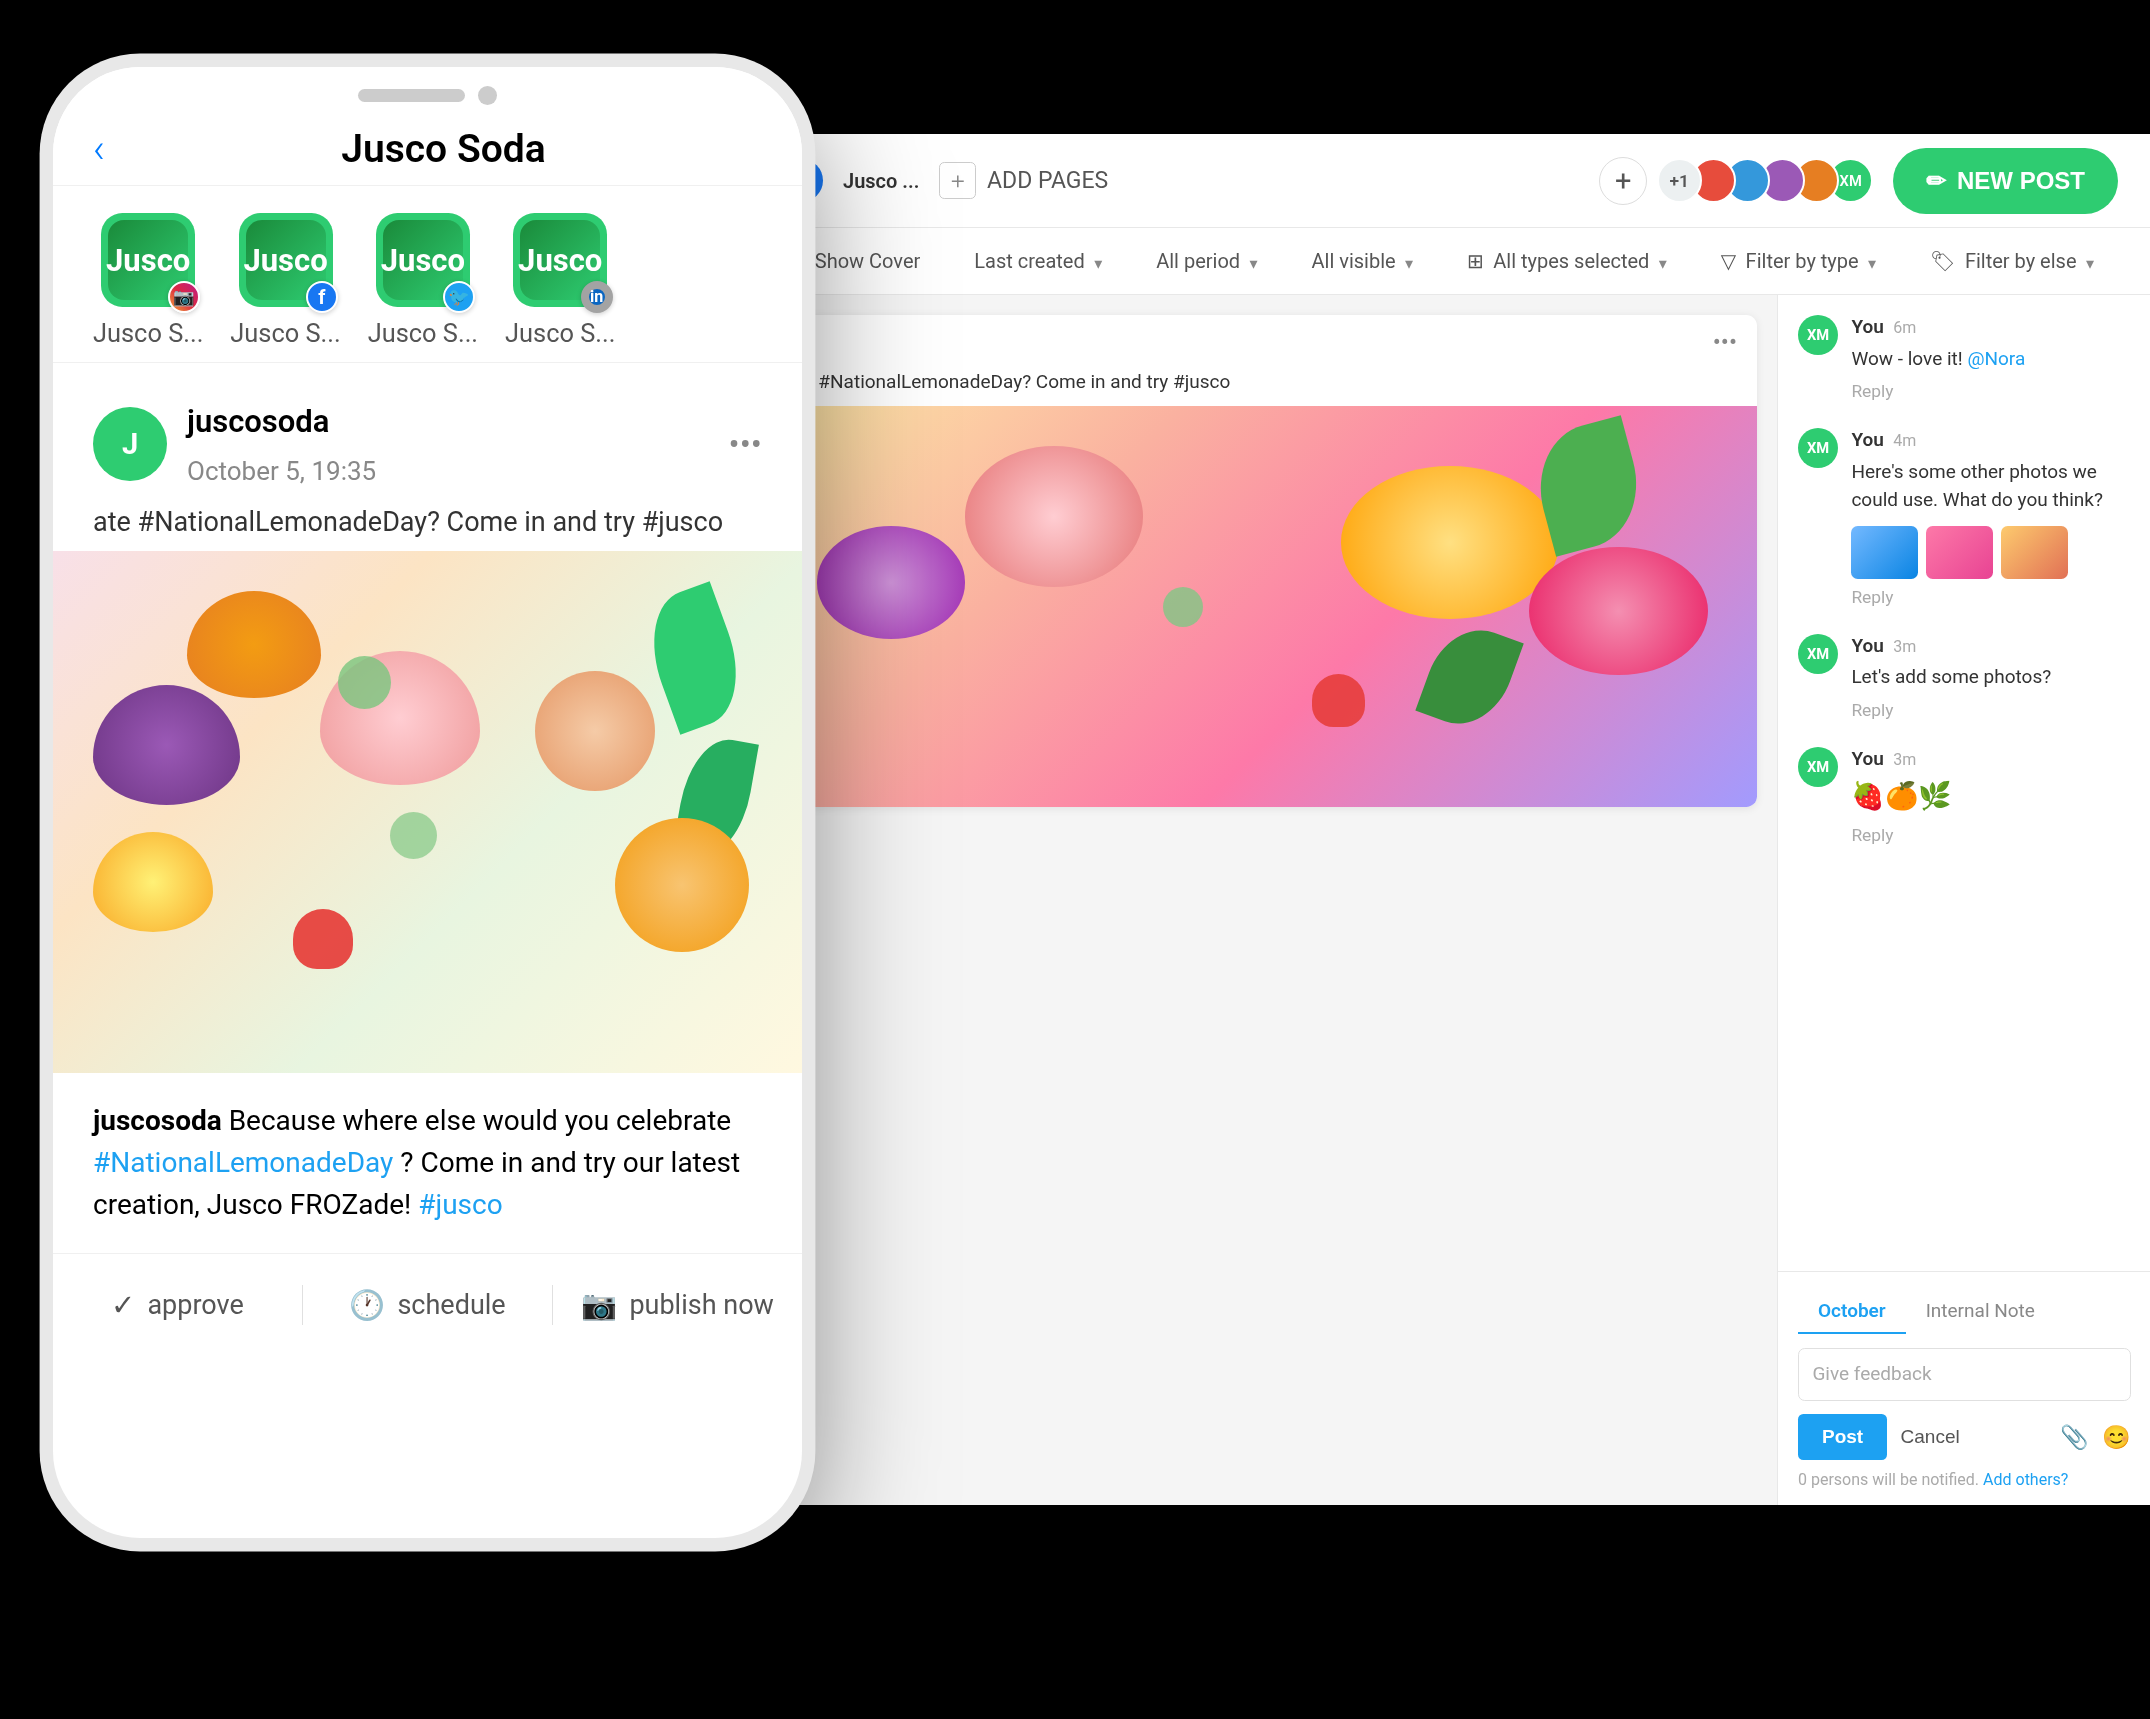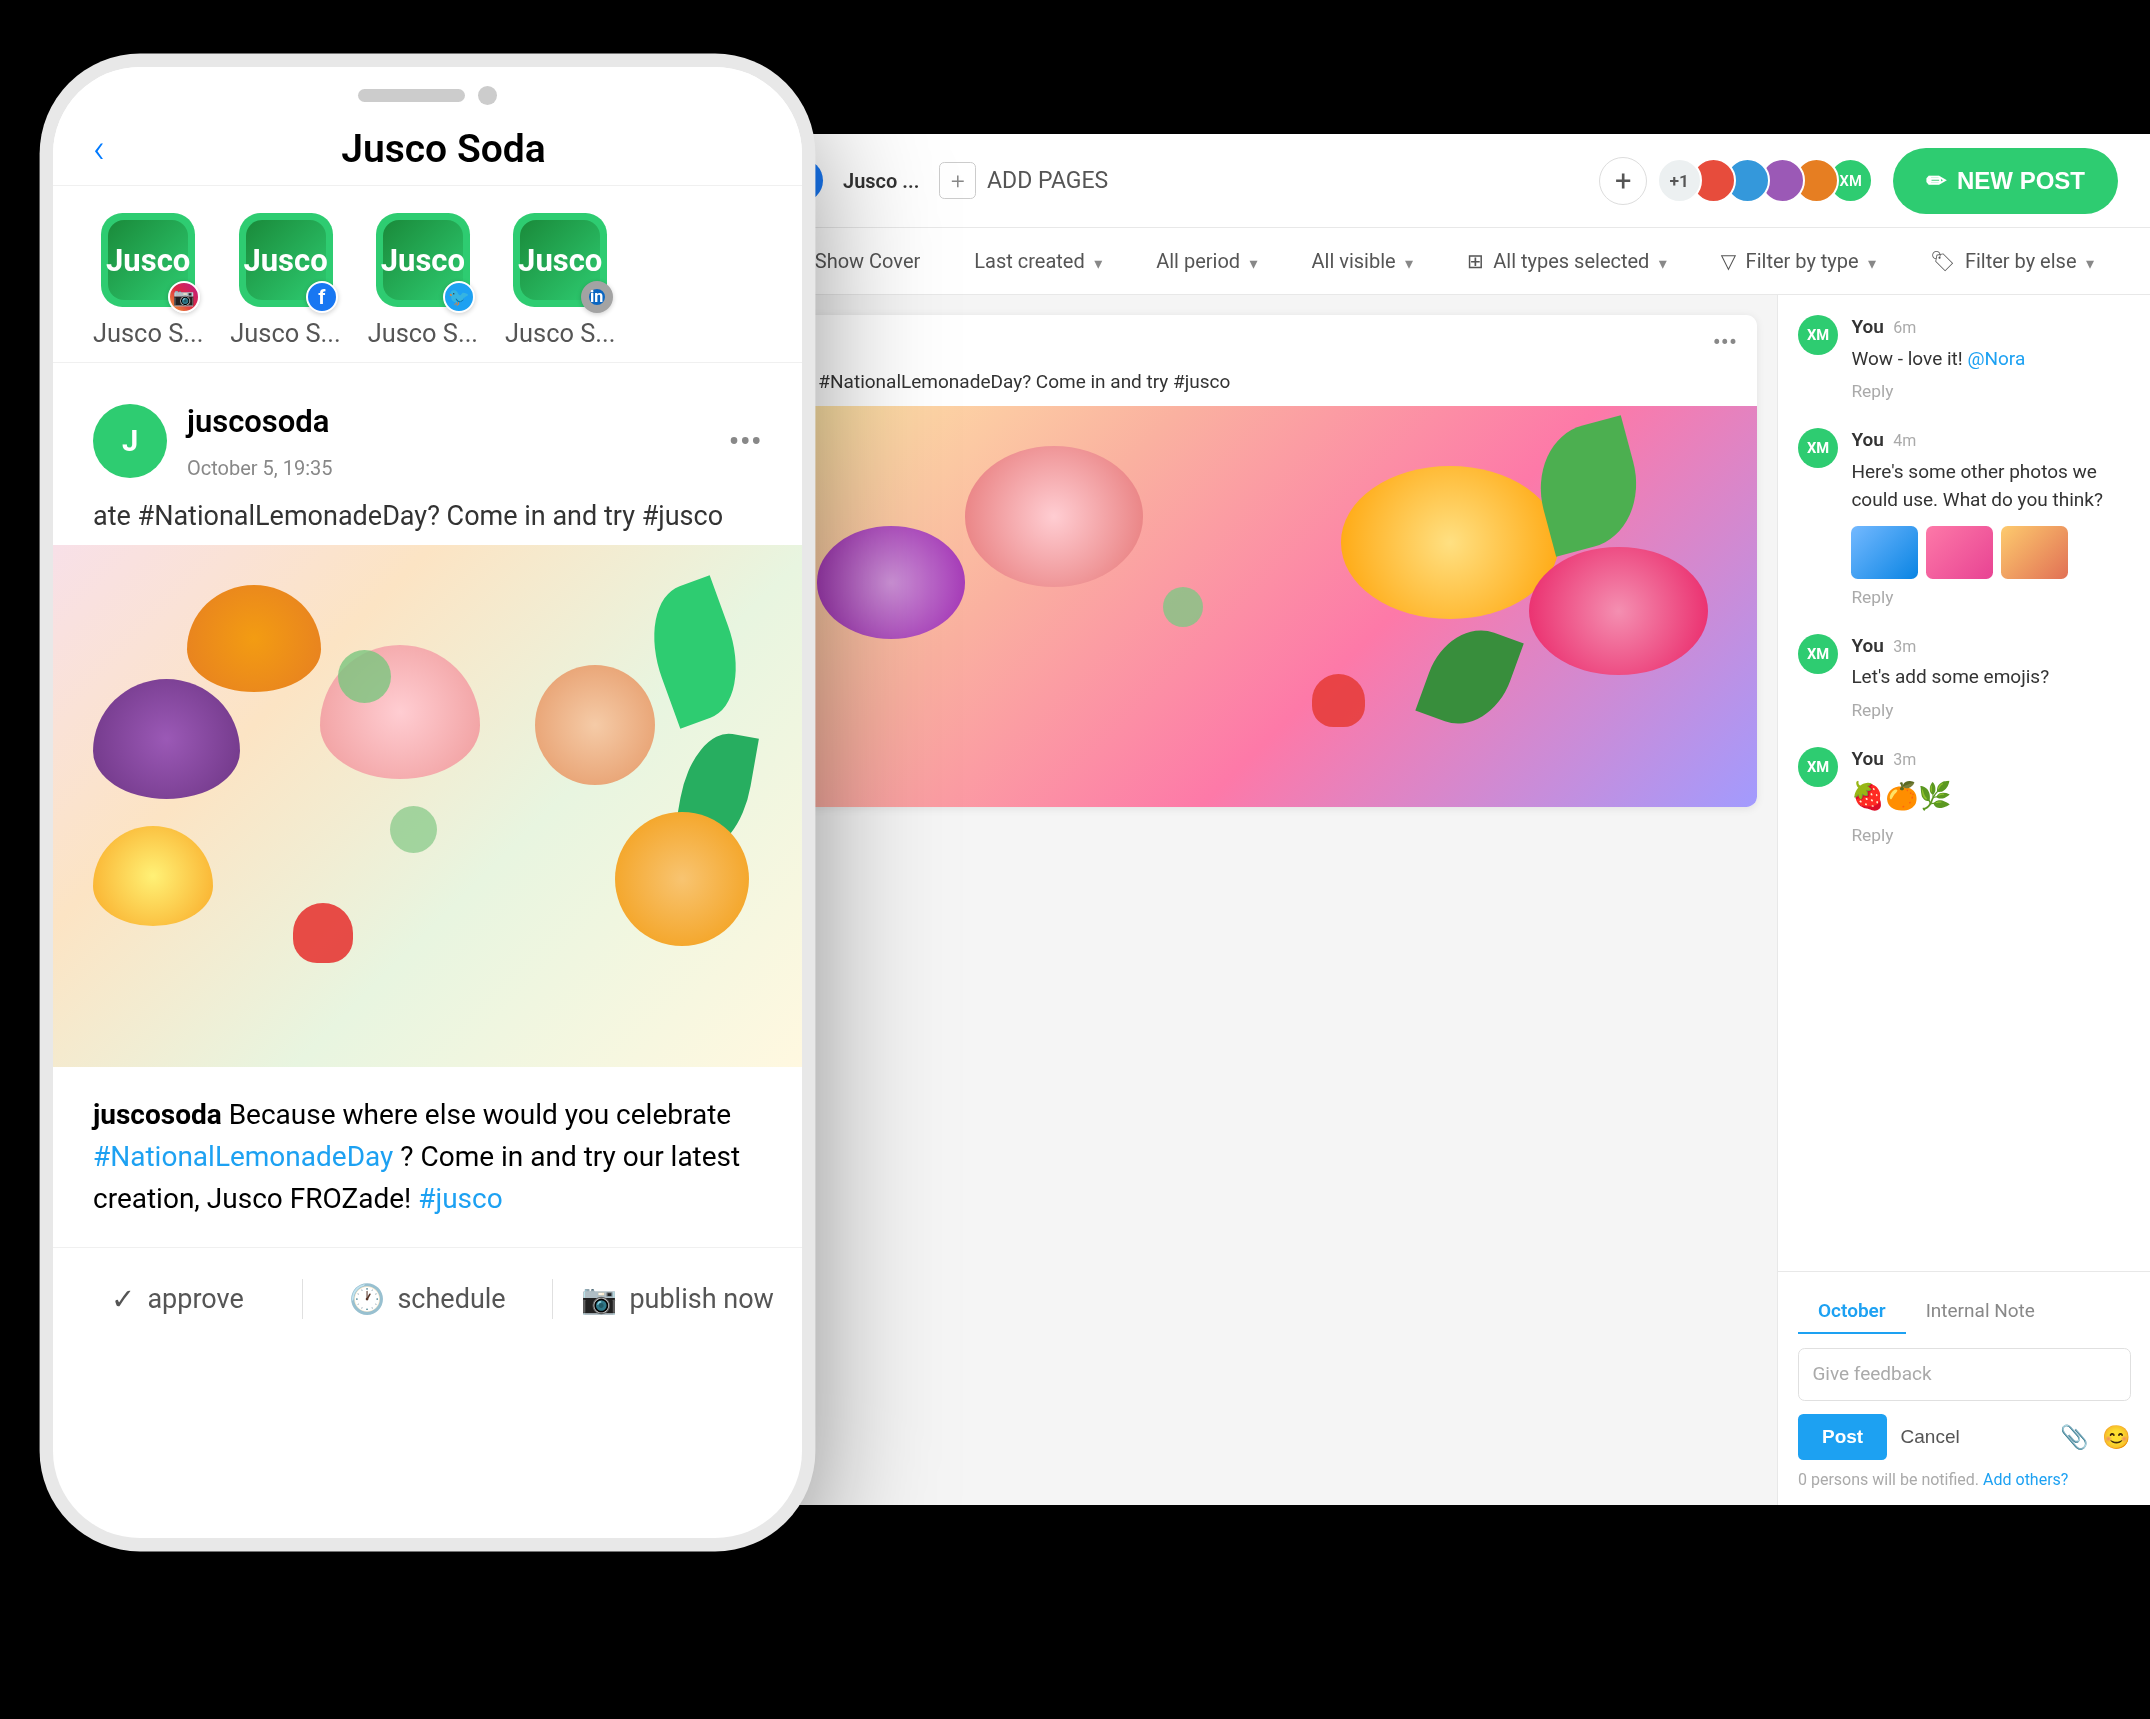--- a/index.html
+++ b/index.html
@@ -169,21 +169,21 @@
     }
     .post-user-info {
       flex: 1;
     }
     .post-username {
       font-size: 31px;
       font-weight: 600;
       color: #000;
     }
     .post-timestamp {
-      font-size: 20px;
+      font-size: 26px;
       color: #888;
       margin-top: 16px;
     }
     .post-more-btn {
       font-size: 33px;
       color: #888;
     }
     .post-text-preview {
       padding: 0 40px 13.4px;
       font-size: 27px;
@@ -814,21 +814,21 @@
             </div>
           </div>
 
           <div class="comment-item">
             <div class="comment-avatar" style="background:#2ecc71;font-size:14.7px;">XM</div>
             <div class="comment-content">
               <div class="comment-meta">
                 <span class="comment-author">You</span>
                 <span class="comment-time">3m</span>
               </div>
-              <div class="comment-text">Let's add some emojis?</div>
+              <div class="comment-text">Let's add some photos?</div>
               <div class="comment-reply">Reply</div>
             </div>
           </div>
 
           <div class="comment-item">
             <div class="comment-avatar" style="background:#2ecc71;font-size:14.7px;">XM</div>
             <div class="comment-content">
               <div class="comment-meta">
                 <span class="comment-author">You</span>
                 <span class="comment-time">3m</span>

